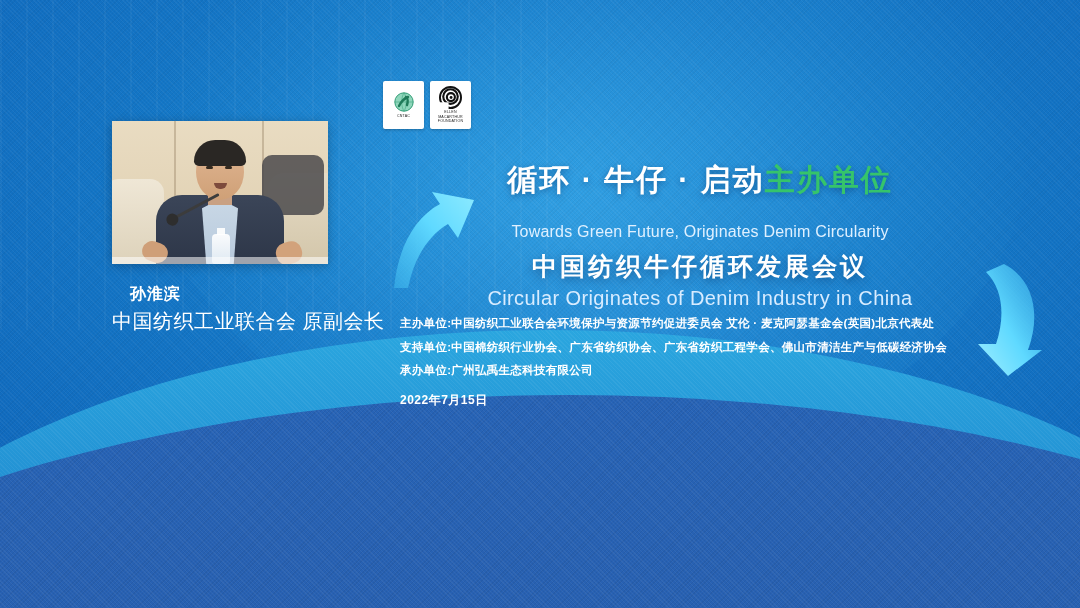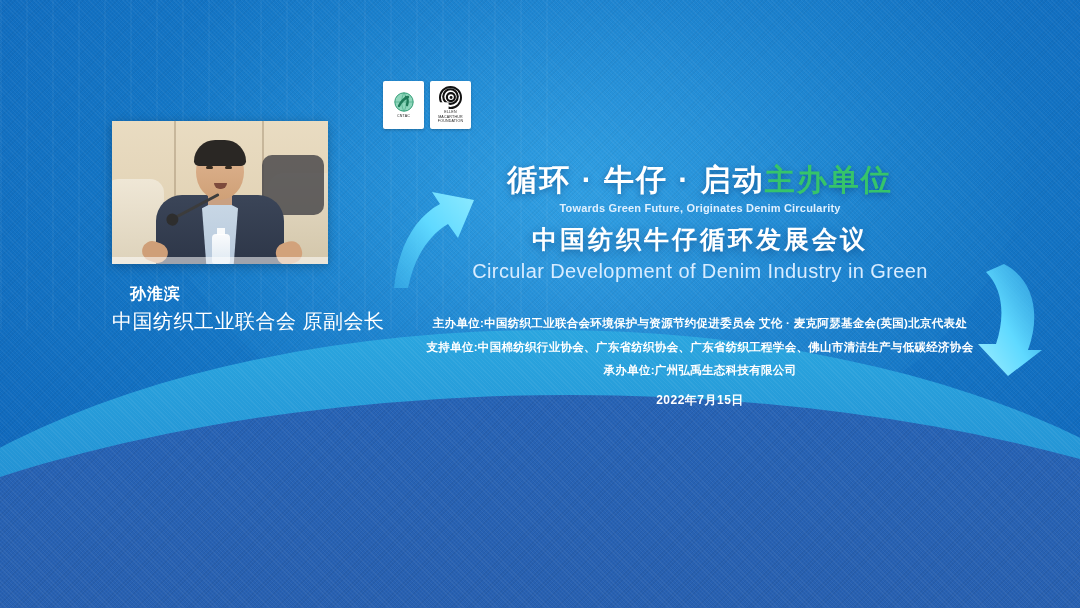--- a/index.html
+++ b/index.html
@@ -85,27 +85,27 @@
 
   
   .arrowL{position:absolute;left:388px;top:186px;}
   .arrowR{position:absolute;left:968px;top:258px;}
 
   
   .titleblock{position:absolute;left:400px;top:160px;width:600px;text-align:center;}
   .tagline{font-size:30px;font-weight:700;letter-spacing:2px;color:#ffffff;
     text-shadow:0 2px 6px rgba(0,40,90,.45);white-space:nowrap;}
   .tagline .green{color:#35c46b;}
-  .subtag{margin-top:1px;font-size:11px;color:#dff0ff;letter-spacing:.2px;font-weight:700;}
+  .subtag{margin-top:22px;font-size:16px;color:#dff0ff;letter-spacing:.2px;font-weight:400;}
   .maintitle{margin-top:9px;font-size:25px;font-weight:700;color:#ffffff;letter-spacing:3px;
     text-shadow:0 3px 8px rgba(0,40,90,.45);white-space:nowrap;}
   .subtitle{margin-top:4px;font-size:20px;color:#d8ecff;letter-spacing:.4px;font-weight:400;}
 
   
-  .credits{position:absolute;left:400px;top:312px;width:600px;text-align:center;color:#ffffff;}
+  .credits{position:absolute;left:400px;top:312px;width:600px;text-align:left;color:#ffffff;}
   .credit-line{font-size:11.5px;line-height:2.05;letter-spacing:.3px;font-weight:700;white-space:nowrap;}
   .credit-date{margin-top:9px;font-size:12px;font-weight:700;letter-spacing:.5px;}
 </style>
 </head>
 <body>
 
 <div class="stage">
 
   <div class="dome"></div>
   <div class="bands"></div>
@@ -196,21 +196,21 @@
       <path d="M36 6 C64 20 74 54 60 92 L74 92 L40 118 L10 86 L28 86 C38 56 34 30 18 14 Z" fill="url(#agR)"></path>
     </svg>
   </div>
 
   <div class="titleblock">
     <div class="tagline">
       <span>循环 · 牛仔 · 启动</span><span class="green">主办单位</span>
     </div>
     <div class="subtag">Towards Green Future, Originates Denim Circularity</div>
     <div class="maintitle">中国纺织牛仔循环发展会议</div>
-    <div class="subtitle">Circular Development of Denim Industry in Green</div>
+    <div class="subtitle">Circular Originates of Denim Industry in China</div>
   </div>
 
   <div class="credits">
     <div class="credit-line">主办单位:中国纺织工业联合会环境保护与资源节约促进委员会  艾伦 · 麦克阿瑟基金会(英国)北京代表处</div>
     <div class="credit-line">支持单位:中国棉纺织行业协会、广东省纺织协会、广东省纺织工程学会、佛山市清洁生产与低碳经济协会</div>
     <div class="credit-line">承办单位:广州弘禹生态科技有限公司</div>
     <div class="credit-date">2022年7月15日</div>
   </div>
 
 </div>

